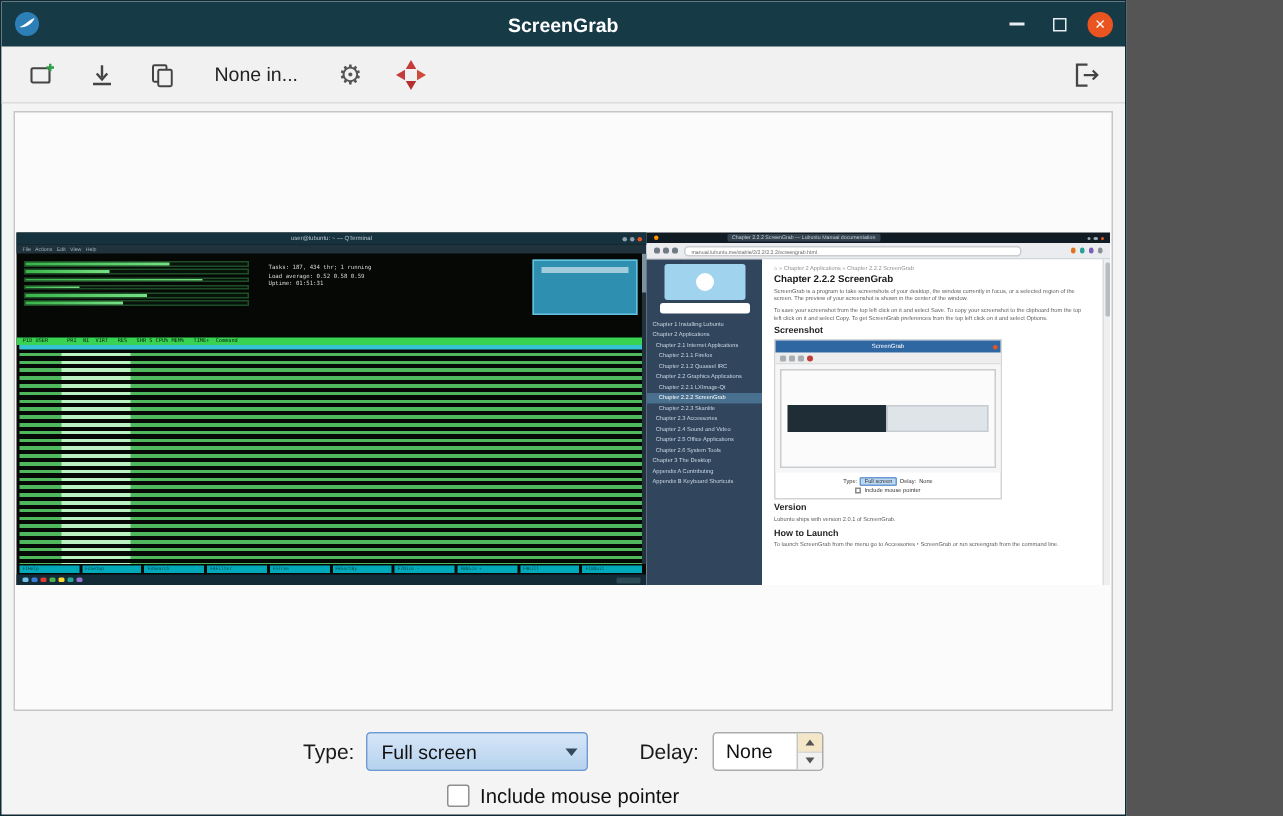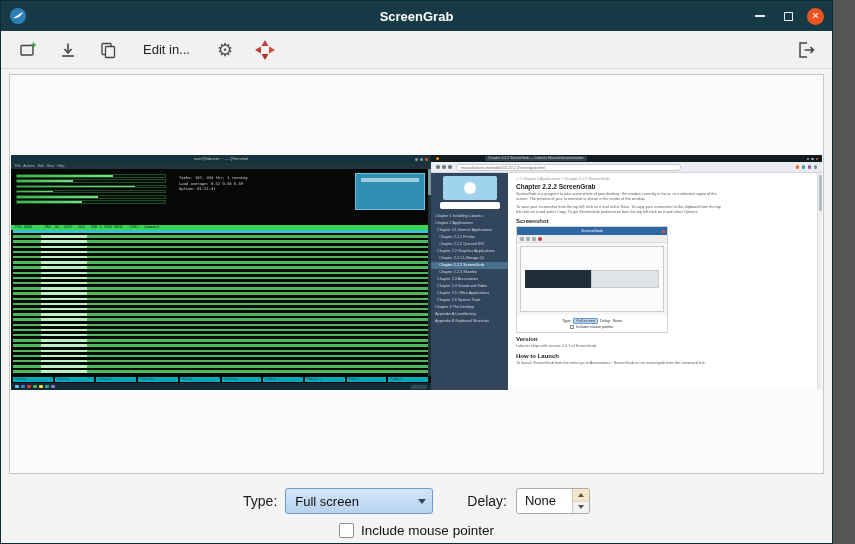--- a/index.html
+++ b/index.html
@@ -1,17 +1,17 @@
 <!DOCTYPE html>
 <html><head>
 <meta charset="utf-8">
 <style>
   * { margin:0; padding:0; box-sizing:border-box; }
   body { background:#555; font-family:"Liberation Sans", sans-serif; }
-  .window { width:833px; height:544px; border:1px solid #0f2a35; background:#f4f4f4;
+  .window { width:751px; height:544px; border:1px solid #0f2a35; background:#f4f4f4;
             display:flex; flex-direction:column; overflow:hidden; }
 
   
   .titlebar { height:30px; flex:none; background:#163a46; position:relative;
               display:flex; align-items:center; padding:0 8px; }
   .app-icon { width:18px; height:18px; display:flex; }
   .win-title { position:absolute; left:0; right:0; text-align:center; color:#fff;
                font-size:13px; font-weight:bold; }
   .win-controls { margin-left:auto; display:flex; gap:10px; align-items:center; z-index:2; }
   .tb-btn { width:18px; height:18px; border:none; background:transparent; padding:0;
@@ -196,21 +196,21 @@
         <path d="M6.5 9 10 13l3.5-4" stroke="#444" stroke-width="1.6" fill="none"></path>
         <path d="M4 16h12" stroke="#444" stroke-width="1.6" fill="none"></path>
       </svg>
     </button>
     <button class="tool-btn">
       <svg width="20" height="20" viewBox="0 0 20 20">
         <rect x="4" y="3.5" width="9" height="11" rx="1" fill="none" stroke="#444" stroke-width="1.3"></rect>
         <rect x="7.5" y="6.5" width="9" height="11" rx="1" fill="#f1f1f1" stroke="#444" stroke-width="1.3"></rect>
       </svg>
     </button>
-    <button class="text-btn">Edit in...</button>
+    <button class="text-btn">None in...</button>
     <button class="tool-btn">
       <span class="gear-glyph">⚙</span>
     </button>
     <button class="tool-btn">
       <svg width="22" height="22" viewBox="0 0 22 22">
         <polygon points="11,1 14.5,7 7.5,7" fill="#c43b3b"></polygon>
         <polygon points="21,11 15,14.5 15,7.5" fill="#cf4a3a"></polygon>
         <polygon points="11,21 7.5,15 14.5,15" fill="#b53030"></polygon>
         <polygon points="1,11 7,7.5 7,14.5" fill="#c43b3b"></polygon>
       </svg>

